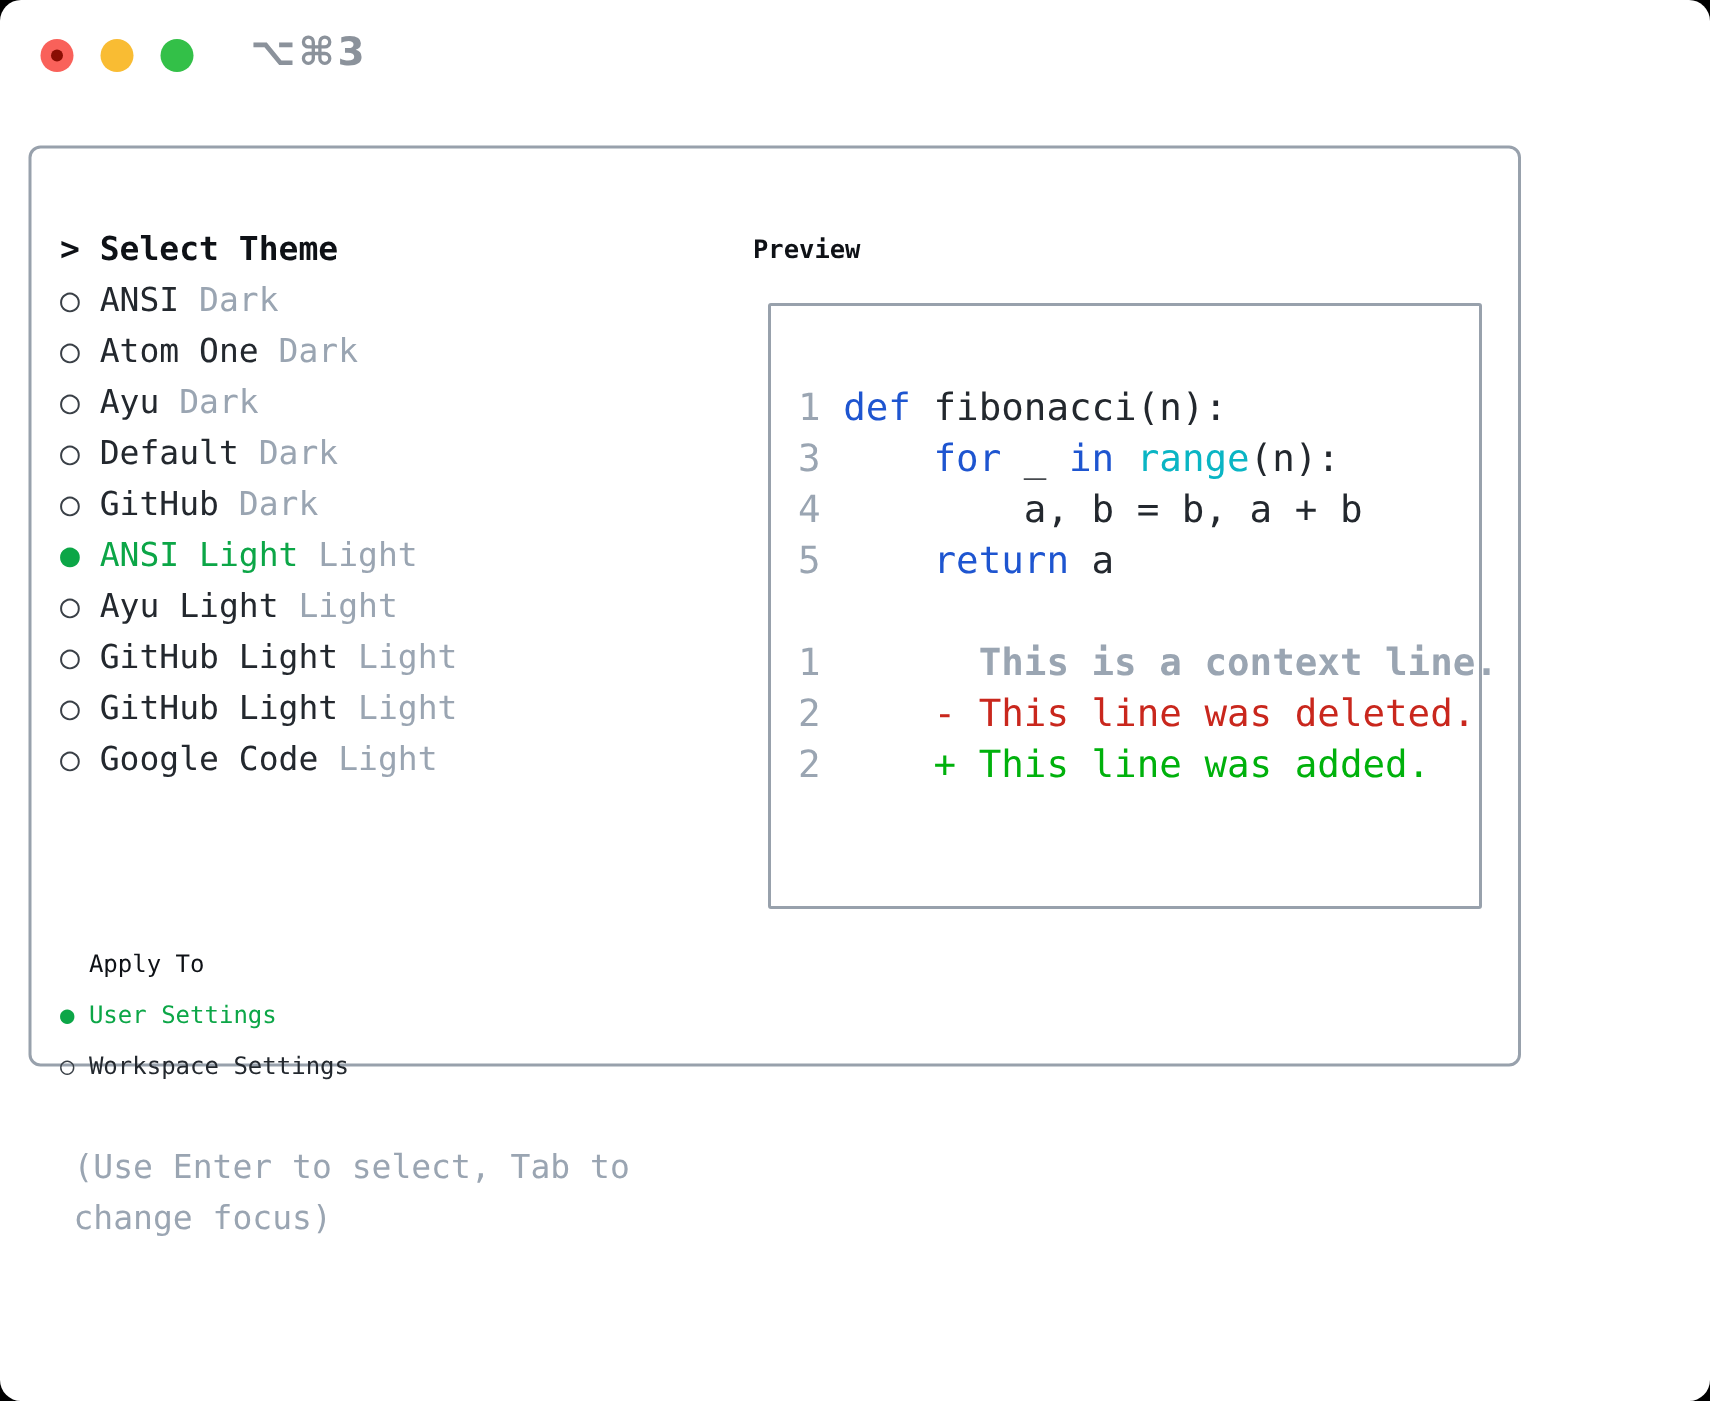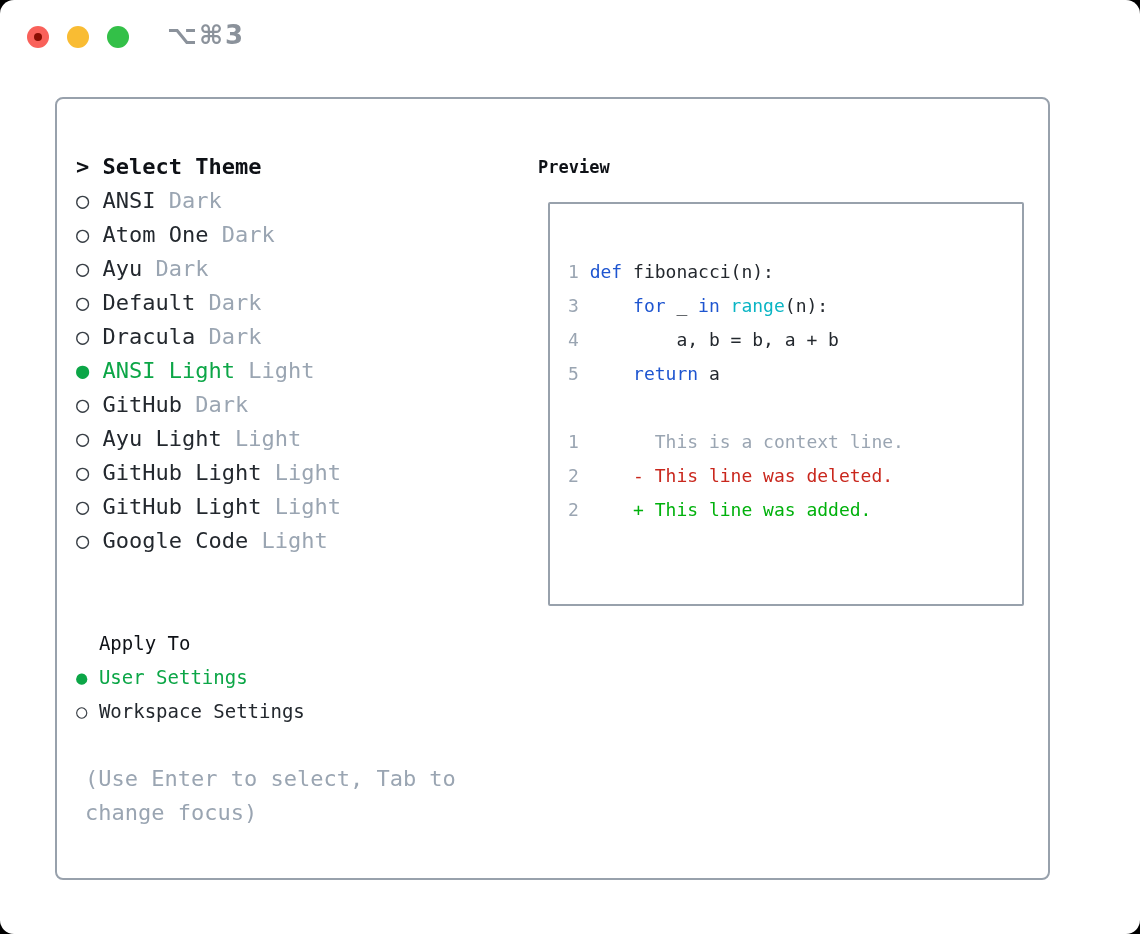--- a/index.html
+++ b/index.html
@@ -34,63 +34,62 @@
   .tl-yellow{left:67px;background:var(--traffic-yellow);}
   .tl-green{left:107px;background:var(--traffic-green);}
   .shortcut{
     position:absolute;left:167px;top:20px;
     font-family:"DejaVu Sans",sans-serif;font-size:26px;font-weight:600;
     color:var(--titlebar-text);letter-spacing:2px;
   }
 
   
   .panel{
-    position:absolute;left:19px;top:97px;width:995px;height:783px;
+    position:absolute;left:19px;top:97px;width:995px;height:614px;
     box-sizing:border-box;border:2px solid var(--border);border-radius:8px;
     background:#fff;
-    margin-left:36px;
   }
 
   
   .left-col{position:absolute;left:19px;top:51px;font-size:22px;line-height:34px;color:var(--text);}
   .row{white-space:pre;height:34px;}
   .row .marker{color:#3a4047;}
   .row-header{font-weight:bold;color:var(--heading);}
   .row-header .marker{color:var(--heading);}
   .row.selected .nm,.row.selected .marker{color:var(--selection);}
   .bd{color:var(--muted);text-align:center;}
 
-  .apply-col{position:absolute;left:19px;top:527px;font-size:19px;line-height:34px;color:var(--text);}
+  .apply-col{position:absolute;left:19px;top:527px;font-size:16px;line-height:34px;color:var(--text);}
   .apply-header{white-space:pre;height:34px;color:var(--heading);padding-left:2ch;}
 
   .help{
     position:absolute;left:28px;top:663px;width:430px;
     font-size:22px;line-height:34px;color:var(--muted);
   }
 
   
   .preview-label{
     position:absolute;left:481px;top:51px;
     font-size:17px;line-height:34px;font-weight:bold;color:var(--heading);
   }
   .preview-box{
     position:absolute;left:491px;top:103px;width:476px;height:404px;
     box-sizing:border-box;border:2px solid var(--border);border-radius:2px;
     background:#fff;
   }
-  .plines{position:absolute;left:18px;top:51px;font-size:18px;line-height:34px;}
+  .plines{position:absolute;left:18px;top:51px;font-size:25px;line-height:34px;}
   .pline{white-space:pre;height:34px;color:var(--text);}
   .lineno{color:var(--muted);}
   .seg-default{color:var(--text);}
   .seg-keyword{color:var(--keyword);}
   .seg-builtin{color:var(--builtin);}
   .seg-number{color:var(--number);}
   .seg-added{color:var(--added);text-align:center;}
   .seg-deleted{color:var(--deleted);}
-  .seg-context{color:var(--muted);}
+  .seg-context{color:var(--muted);font-weight:bold;}
 </style>
 </head>
 <body>
 
 <div class="screen">
 
   <div>
     <span class="tl tl-red">
         <span class="dot"></span>
       </span>
@@ -101,23 +100,22 @@
 
   <div class="panel">
 
     <div class="left-col">
       <div class="row row-header"><span class="marker">&gt;</span><span class="nm"> <span>Select Theme</span></span></div>
       <div id="theme-list">
           <div class="row"><span class="marker">○</span><span class="nm"> ANSI</span><span class="bd"> Dark</span></div>
           <div class="row"><span class="marker">○</span><span class="nm"> Atom One</span><span class="bd"> Dark</span></div>
           <div class="row"><span class="marker">○</span><span class="nm"> Ayu</span><span class="bd"> Dark</span></div>
           <div class="row"><span class="marker">○</span><span class="nm"> Default</span><span class="bd"> Dark</span></div>
-          <div class="row"><span class="marker">○</span><span class="nm"> Dracula</span><span class="bd"> Dark</span></div>
+          <div class="row"><span class="marker">○</span><span class="nm"> GitHub</span><span class="bd"> Dark</span></div>
           <div class="row selected"><span class="marker">●</span><span class="nm"> ANSI Light</span><span class="bd"> Light</span></div>
-          <div class="row"><span class="marker">○</span><span class="nm"> GitHub</span><span class="bd"> Dark</span></div>
           <div class="row"><span class="marker">○</span><span class="nm"> Ayu Light</span><span class="bd"> Light</span></div>
           <div class="row"><span class="marker">○</span><span class="nm"> GitHub Light</span><span class="bd"> Light</span></div>
           <div class="row"><span class="marker">○</span><span class="nm"> GitHub Light</span><span class="bd"> Light</span></div>
           <div class="row"><span class="marker">○</span><span class="nm"> Google Code</span><span class="bd"> Light</span></div>
         </div>
     </div>
 
     <div class="apply-col">
       <div class="apply-header">Apply To</div>
       <div id="apply-list">

